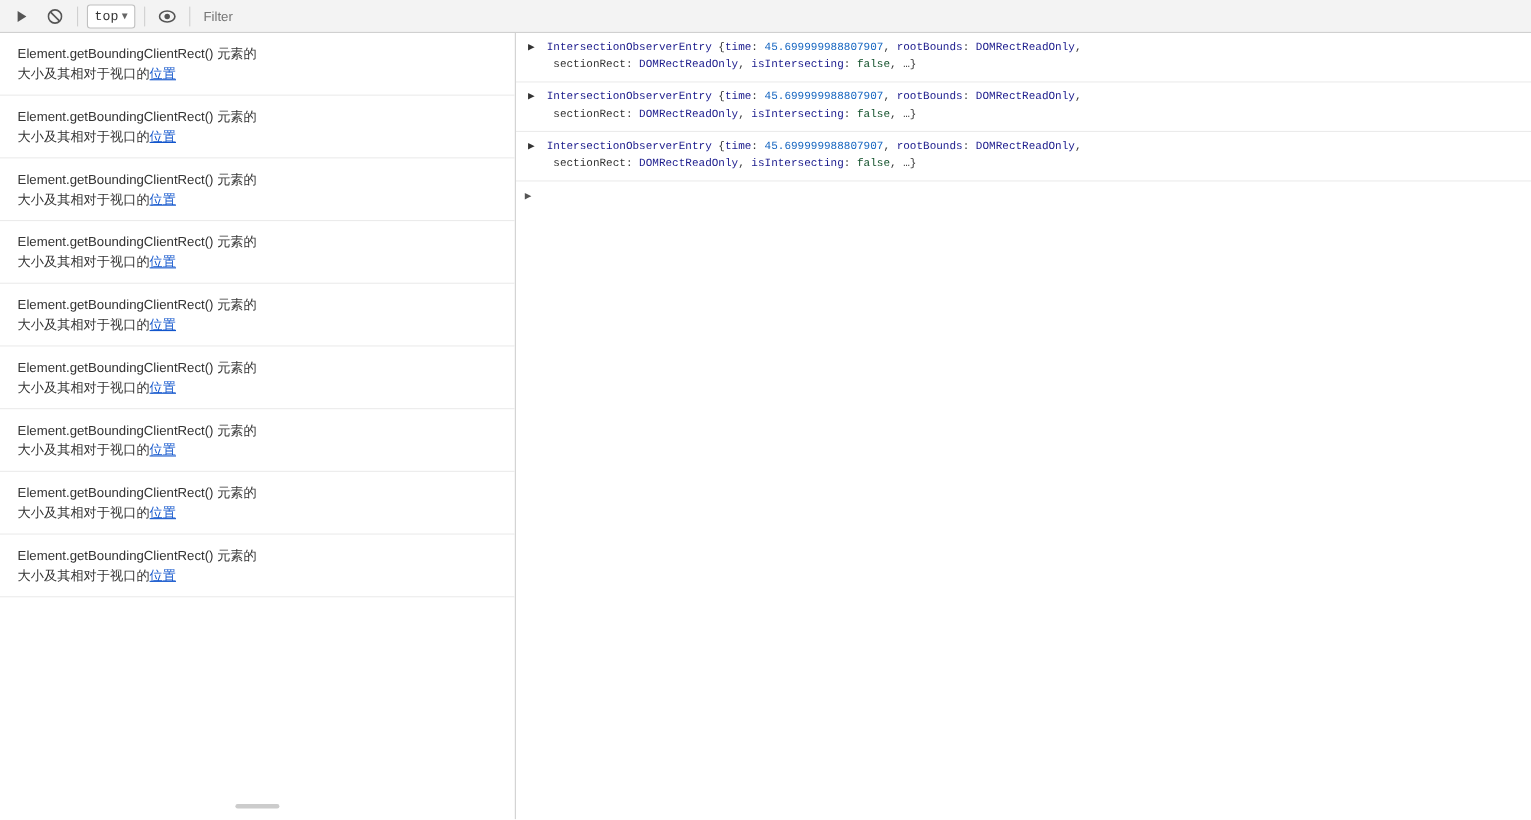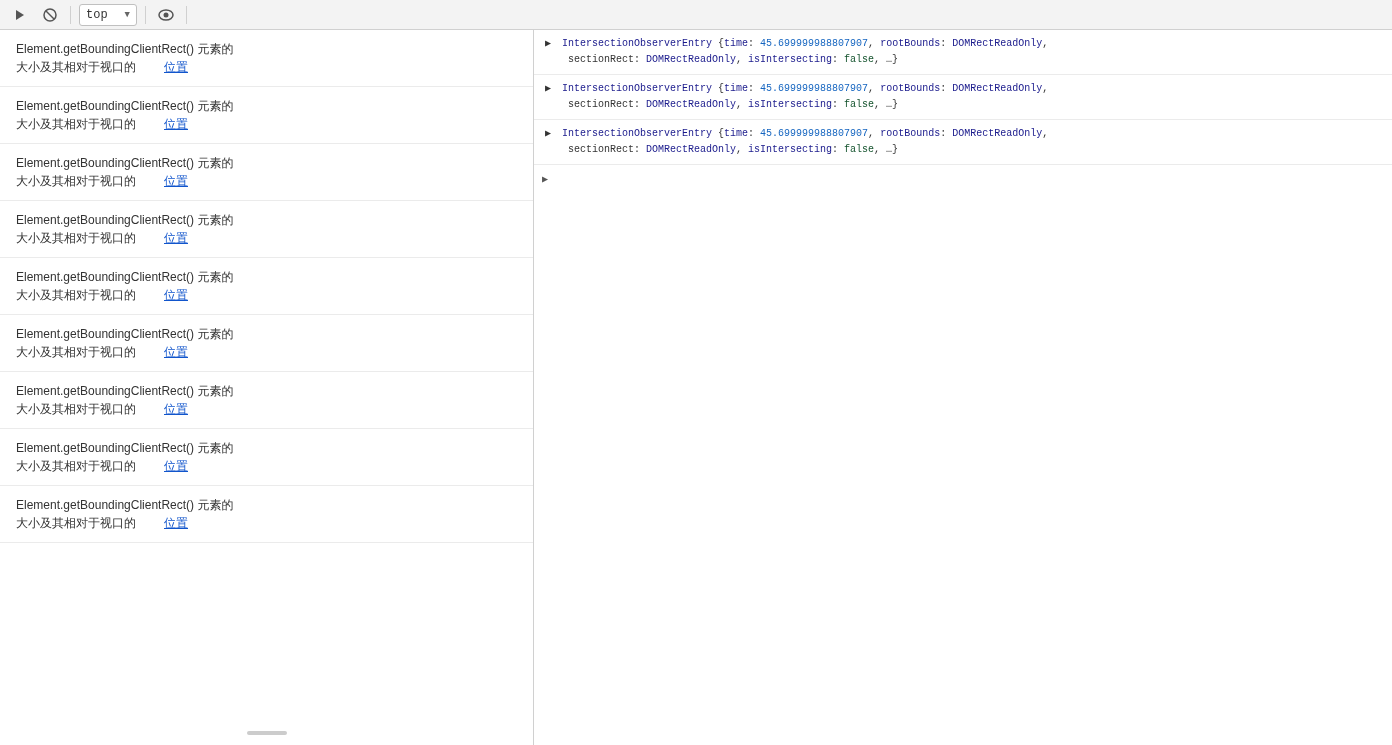--- a/index.html
+++ b/index.html
@@ -42,21 +42,21 @@
     .toolbar-separator {
       width: 1px;
       height: 18px;
       background: #d0d0d0;
       margin: 0 2px;
     }
 
     .context-selector {
       display: flex;
       align-items: center;
-      gap: 17px;
+      gap: 3px;
       padding: 2px 6px;
       border: 1px solid #c0c0c0;
       border-radius: 3px;
       background: #fff;
       cursor: pointer;
       font-size: 12px;
       color: #333;
       height: 22px;
     }
 
@@ -87,21 +87,21 @@
 
     
     .main-content {
       display: flex;
       flex: 1;
       overflow: hidden;
     }
 
     
     .left-panel {
-      width: 534px;
+      width: 469px;
       border-right: 1px solid #d0d0d0;
       overflow-y: auto;
       overflow-x: hidden;
       background: #fff;
       flex-shrink: 0;
       position: relative;
     }
 
     .list-item {
       padding: 10px 16px;
@@ -115,21 +115,20 @@
       color: #333;
       font-family: Arial, sans-serif;
     }
 
     .item-method {
       color: #333;
     }
     .item-link {
       color: #1155cc;
       text-decoration: underline;
-      margin-left: 28px;
     }
 
     .drag-bar {
       position: absolute;
       bottom: 10px;
       left: 50%;
       transform: translateX(-50%);
       width: 40px;
       height: 4px;
       background: #ccc;
@@ -243,20 +242,21 @@
 
   <div class="eye-btn" title="Live expressions">
     <svg width="16" height="12" viewBox="0 0 16 12" fill="none">
       <ellipse cx="8" cy="6" rx="7" ry="5" stroke="#555" stroke-width="1.5" fill="none"></ellipse>
       <circle cx="8" cy="6" r="2.5" fill="#555"></circle>
     </svg>
   </div>
 
   <div class="toolbar-separator"></div>
 
+  <input class="filter-input" type="text" value="" placeholder="Filter" style="">
 </div>
 
 <div class="main-content">
 
   <div class="left-panel">
 
     <div class="list-item">
       <div class="item-text">
         <span class="item-method">Element.getBoundingClientRect() 元素的<br>大小及其相对于视口的</span><span class="item-link">位置</span>
       </div>

